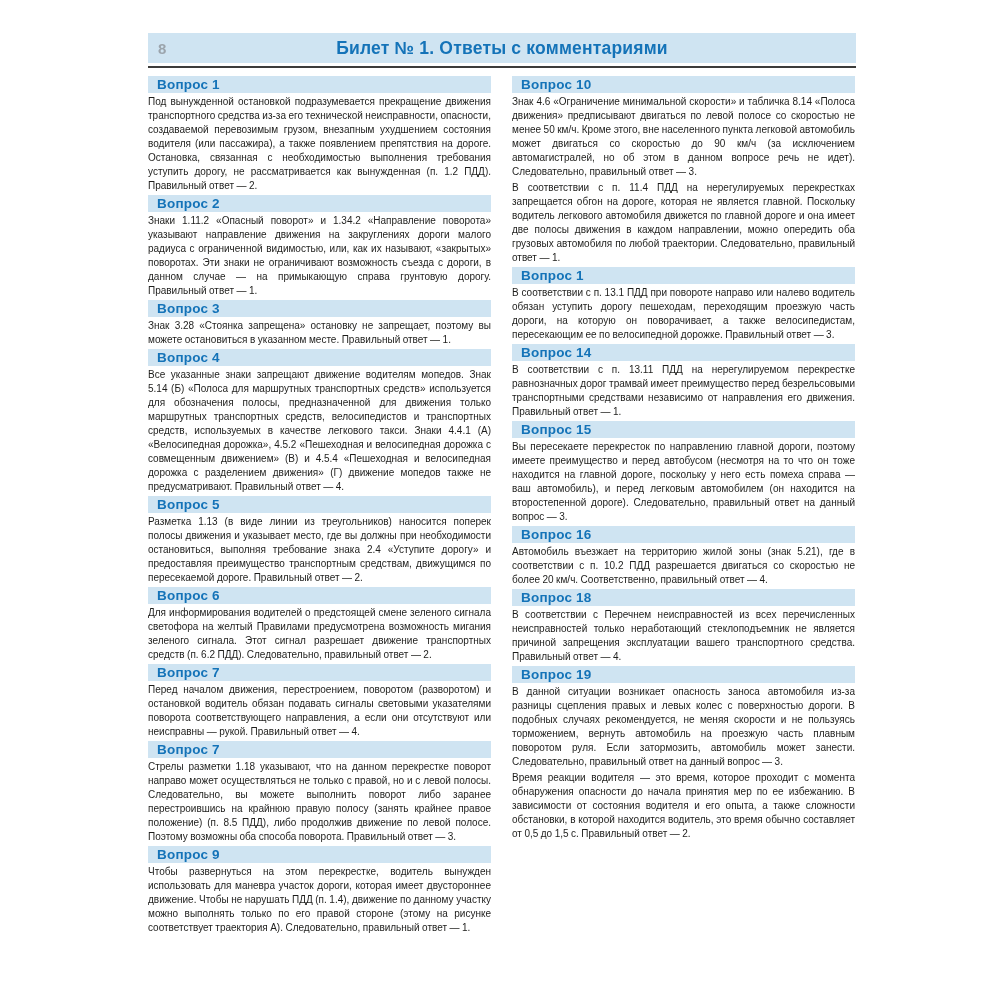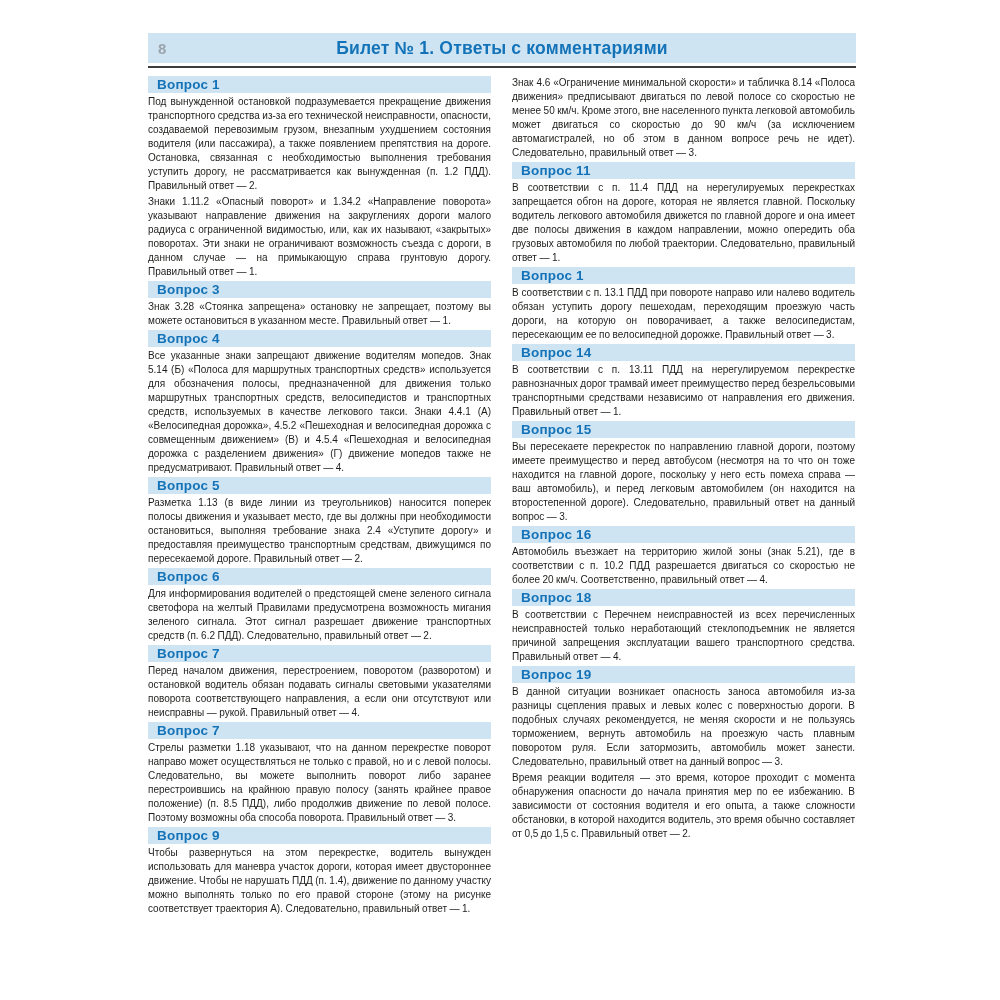--- a/index.html
+++ b/index.html
@@ -80,20 +80,21 @@
     <span class="page-title">Билет № 1. Ответы с комментариями</span>
   </div>
   <div class="header-divider"></div>
   <div class="cols">
     <div class="col" id="col-left">
         <div class="q">
           <div class="q-head">Вопрос 1</div>
           <p class="q-body">Под вынужденной остановкой подразумевается прекращение движения транспортного средства из-за его технической неисправности, опасности, создаваемой перевозимым грузом, внезапным ухудшением состояния водителя (или пассажира), а также появлением препятствия на дороге. Остановка, связанная с необходимостью выполнения требования уступить дорогу, не рассматривается как вынужденная (п. 1.2 ПДД). Правильный ответ — 2.</p>
         </div>
         <div class="q">
+          <div class="q-head">Вопрос 2</div>
           <p class="q-body">Знаки 1.11.2 «Опасный поворот» и 1.34.2 «Направление поворота» указывают направление движения на закруглениях дороги малого радиуса с ограниченной видимостью, или, как их называют, «закрытых» поворотах. Эти знаки не ограничивают возможность съезда с дороги, в данном случае — на примыкающую справа грунтовую дорогу. Правильный ответ — 1.</p>
         </div>
         <div class="q">
           <div class="q-head">Вопрос 3</div>
           <p class="q-body">Знак 3.28 «Стоянка запрещена» остановку не запрещает, поэтому вы можете остановиться в указанном месте. Правильный ответ — 1.</p>
         </div>
         <div class="q">
           <div class="q-head">Вопрос 4</div>
           <p class="q-body">Все указанные знаки запрещают движение водителям мопедов. Знак 5.14 (Б) «Полоса для маршрутных транспортных средств» используется для обозначения полосы, предназначенной для движения только маршрутных транспортных средств, велосипедистов и транспортных средств, используемых в качестве легкового такси. Знаки 4.4.1 (А) «Велосипедная дорожка», 4.5.2 «Пешеходная и велосипедная дорожка с совмещенным движением» (В) и 4.5.4 «Пешеходная и велосипедная дорожка с разделением движения» (Г) движение мопедов также не предусматривают. Правильный ответ — 4.</p>
         </div>
@@ -113,24 +114,24 @@
           <div class="q-head">Вопрос 7</div>
           <p class="q-body">Стрелы разметки 1.18 указывают, что на данном перекрестке поворот направо может осуществляться не только с правой, но и с левой полосы. Следовательно, вы можете выполнить поворот либо заранее перестроившись на крайнюю правую полосу (занять крайнее правое положение) (п. 8.5 ПДД), либо продолжив движение по левой полосе. Поэтому возможны оба способа поворота. Правильный ответ — 3.</p>
         </div>
         <div class="q">
           <div class="q-head">Вопрос 9</div>
           <p class="q-body">Чтобы развернуться на этом перекрестке, водитель вынужден использовать для маневра участок дороги, которая имеет двустороннее движение. Чтобы не нарушать ПДД (п. 1.4), движение по данному участку можно выполнять только по его правой стороне (этому на рисунке соответствует траектория А). Следовательно, правильный ответ — 1.</p>
         </div>
       </div>
     <div class="col" id="col-right">
         <div class="q">
+          <div class="q-head">Вопрос 10</div>
           <p class="q-body">Знак 4.6 «Ограничение минимальной скорости» и табличка 8.14 «Полоса движения» предписывают двигаться по левой полосе со скоростью не менее 50 км/ч. Кроме этого, вне населенного пункта легковой автомобиль может двигаться со скоростью до 90 км/ч (за исключением автомагистралей, но об этом в данном вопросе речь не идет). Следовательно, правильный ответ — 3.</p>
         </div>
         <div class="q">
-          <div class="q-head">Вопрос 11</div>
           <p class="q-body">В соответствии с п. 11.4 ПДД на нерегулируемых перекрестках запрещается обгон на дороге, которая не является главной. Поскольку водитель легкового автомобиля движется по главной дороге и она имеет две полосы движения в каждом направлении, можно опередить оба грузовых автомобиля по любой траектории. Следовательно, правильный ответ — 1.</p>
         </div>
         <div class="q">
           <div class="q-head">Вопрос 1</div>
           <p class="q-body">В соответствии с п. 13.1 ПДД при повороте направо или налево водитель обязан уступить дорогу пешеходам, переходящим проезжую часть дороги, на которую он поворачивает, а также велосипедистам, пересекающим ее по велосипедной дорожке. Правильный ответ — 3.</p>
         </div>
         <div class="q">
           <div class="q-head">Вопрос 14</div>
           <p class="q-body">В соответствии с п. 13.11 ПДД на нерегулируемом перекрестке равнозначных дорог трамвай имеет преимущество перед безрельсовыми транспортными средствами независимо от направления его движения. Правильный ответ — 1.</p>
         </div>

